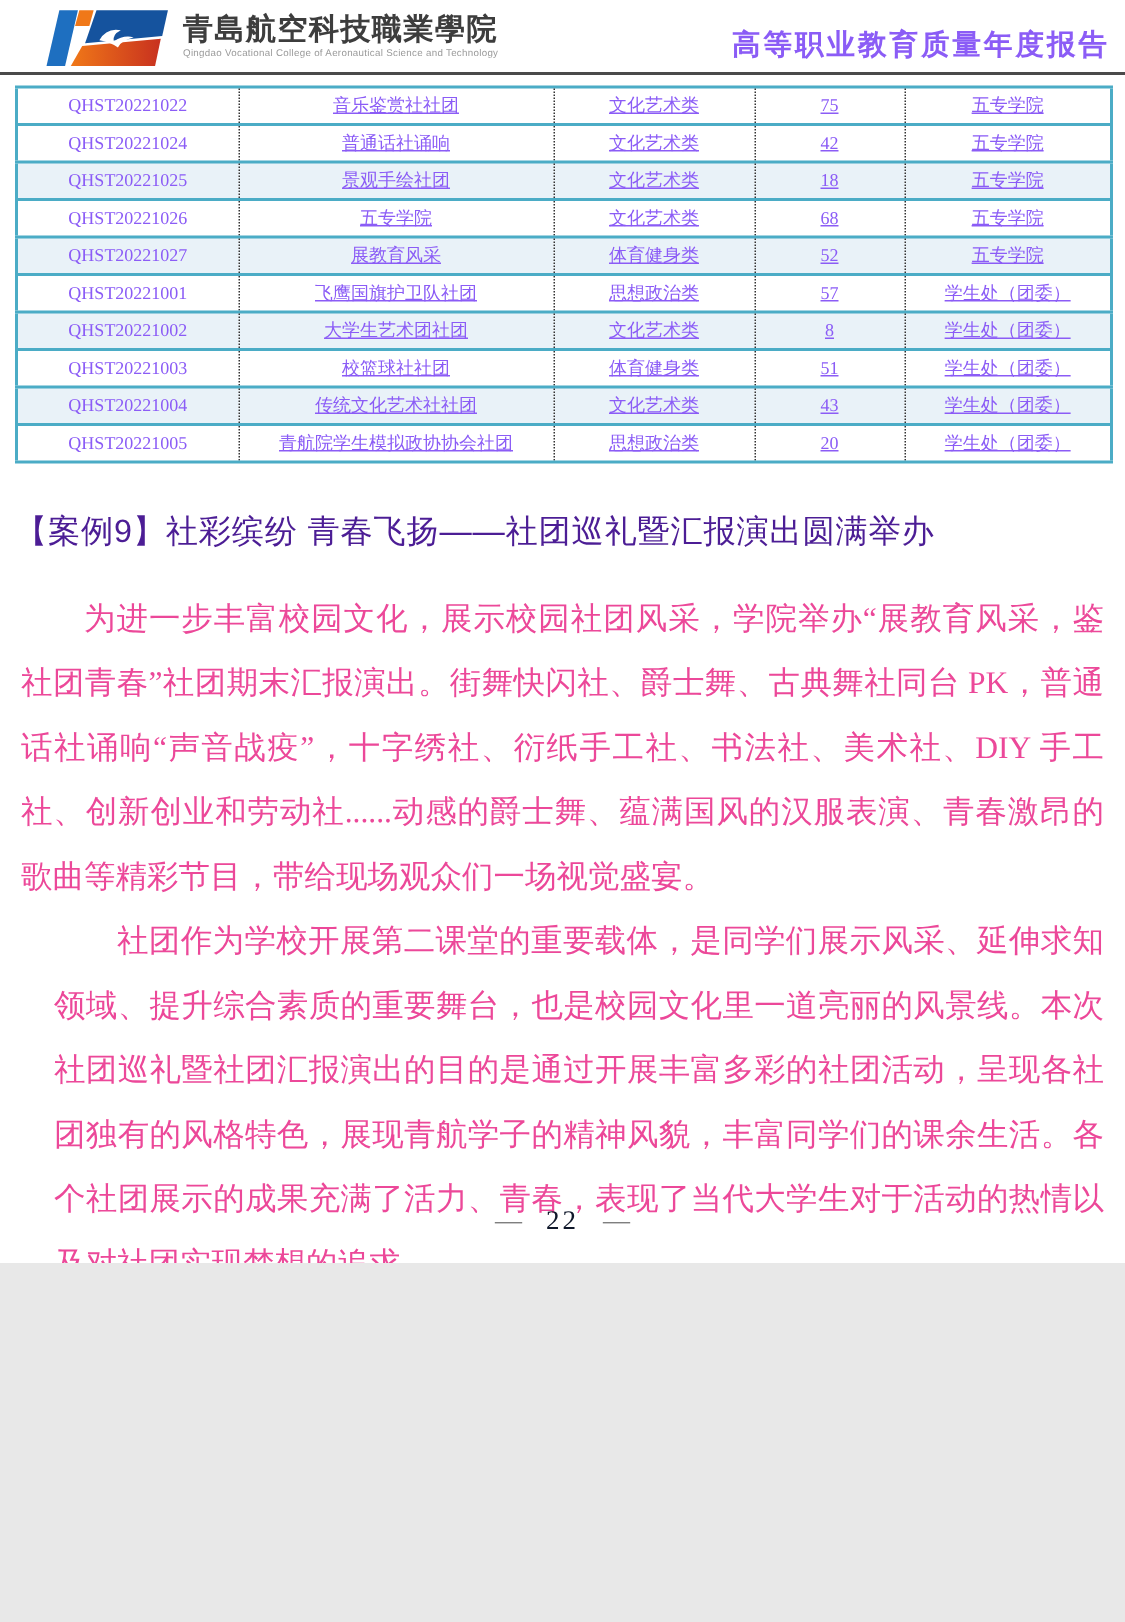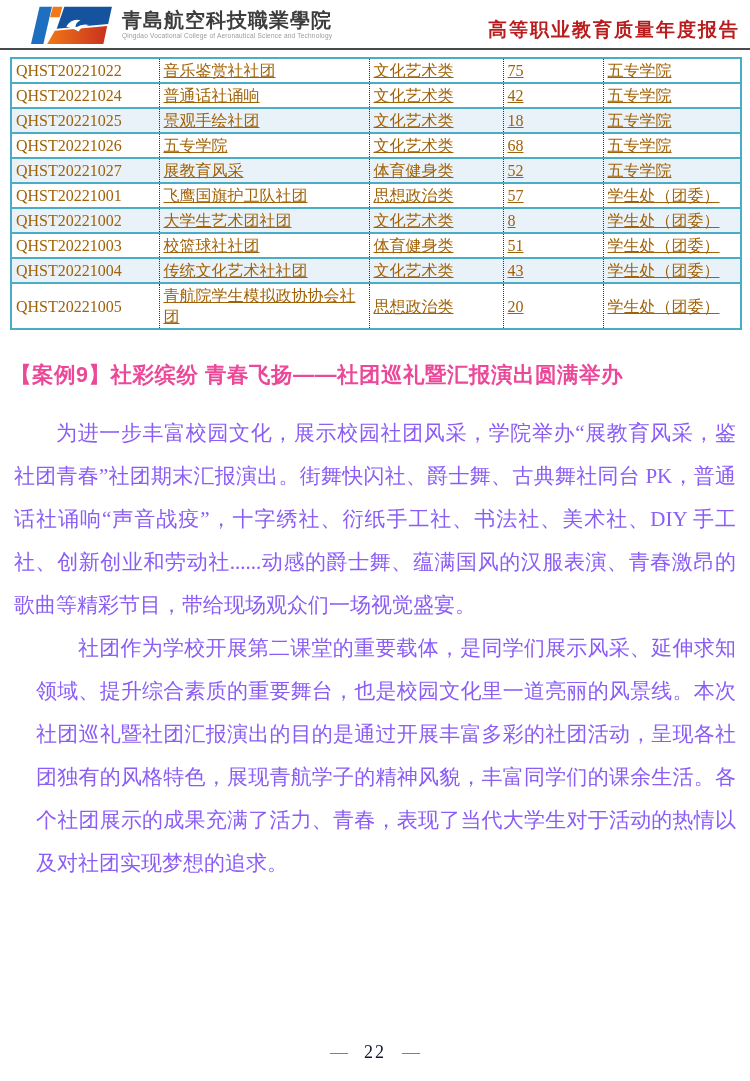--- a/index.html
+++ b/index.html
@@ -1,18 +1,18 @@
 <!DOCTYPE html>
 <html lang="zh"><head>
 <meta charset="utf-8">
 <style>
   * { margin: 0; padding: 0; box-sizing: border-box; }
   html, body { background: #e8e8e8; }
   .page {
-    width: 750px; height: 1081px;
+    width: 750px; height: 842px;
     background: #ffffff;
     position: relative;
     margin: 0 auto;
     font-family: "Liberation Serif", serif;
     overflow: hidden;
   }
 
   
   .page-header {
     display: flex;
@@ -28,67 +28,67 @@
   .college-name {
     font-size: 20px; font-weight: bold; color: #3d3d3d;
     letter-spacing: 1px; line-height: 24px;
     font-family: "Liberation Serif", serif;
   }
   .college-name-en {
     font-size: 6.5px; color: #9a9a9a; letter-spacing: 0.2px;
     font-family: "Liberation Sans", sans-serif;
   }
   .report-title {
-    font-size: 19px; font-weight: bold; color: #b91c1c;
+    font-size: 19px; font-weight: bold; color: #8b5cf6;
     font-family: Liberation Serif, serif;
     letter-spacing: 2px;
     padding-bottom: 1px;
     white-space: nowrap;
   }
 
   
   .clubs-table {
     width: 730px;
     margin: 7px 10px 0 10px;
     border-collapse: collapse;
     table-layout: fixed;
     border: 2px solid #4BACC6;
   }
   .clubs-table td {
     border-top: 2px solid #4BACC6;
     border-bottom: 2px solid #4BACC6;
-    font-size: 16px;
-    color: #a16207;
-    text-align: left;
+    font-size: 12px;
+    color: #8b5cf6;
+    text-align: center;
     vertical-align: middle;
     padding: 1px 4px;
     height: 25px;
     line-height: 21px;
     font-family: "Liberation Serif", serif;
   }
   .clubs-table td + td { border-left: 1px dotted #333; text-decoration: underline; }
   .clubs-table tr.alt { background: #E9F2F8; }
 
   
   .case-heading {
     margin: 30px 10px 0 10px;
     font-size: 21.5px;
     line-height: 30px;
-    font-weight: bold;
-    color: #ec4899;
+    font-weight: normal;
+    color: #4c1d95;
     font-family: "Liberation Sans", sans-serif;
     letter-spacing: 0.5px;
   }
 
   
   .body-paragraph {
     margin: 22px 14px 0 14px;
     font-size: 21px;
     line-height: 43px;
-    color: #8b5cf6;
+    color: #ec4899;
     text-align: justify;
     text-indent: 2em;
     font-family: "Liberation Serif", serif;
   }
   .body-paragraph + .body-paragraph { margin-top: 0; margin-left: 36px; }
 
   
   .page-footer {
     position: absolute;
     bottom: 18px; left: 0;

